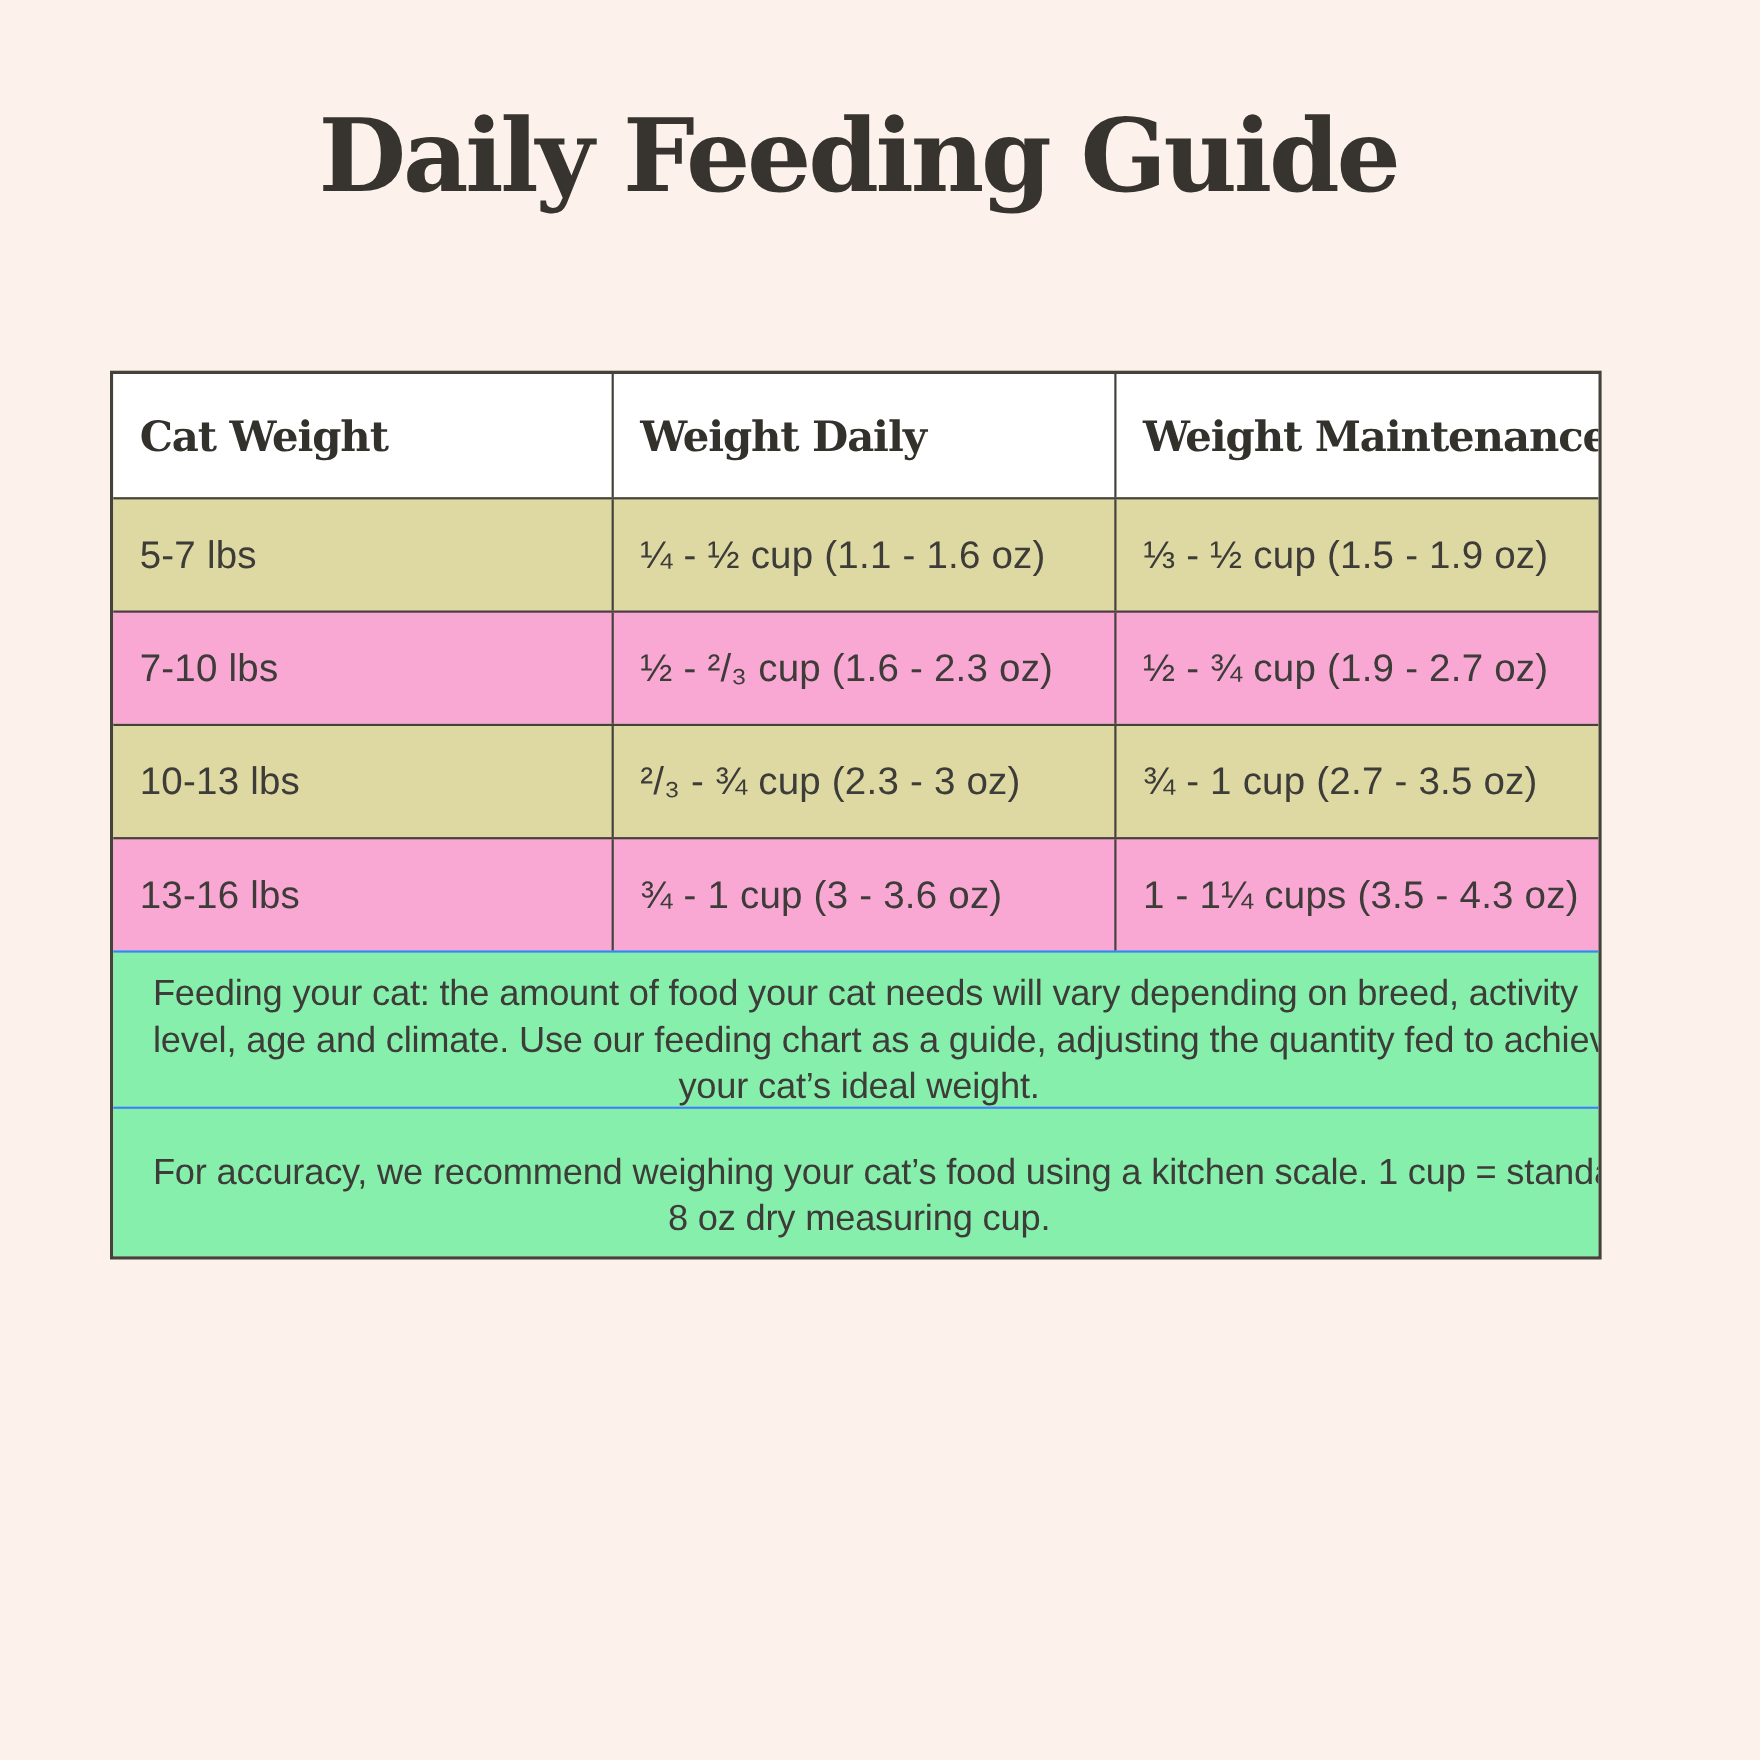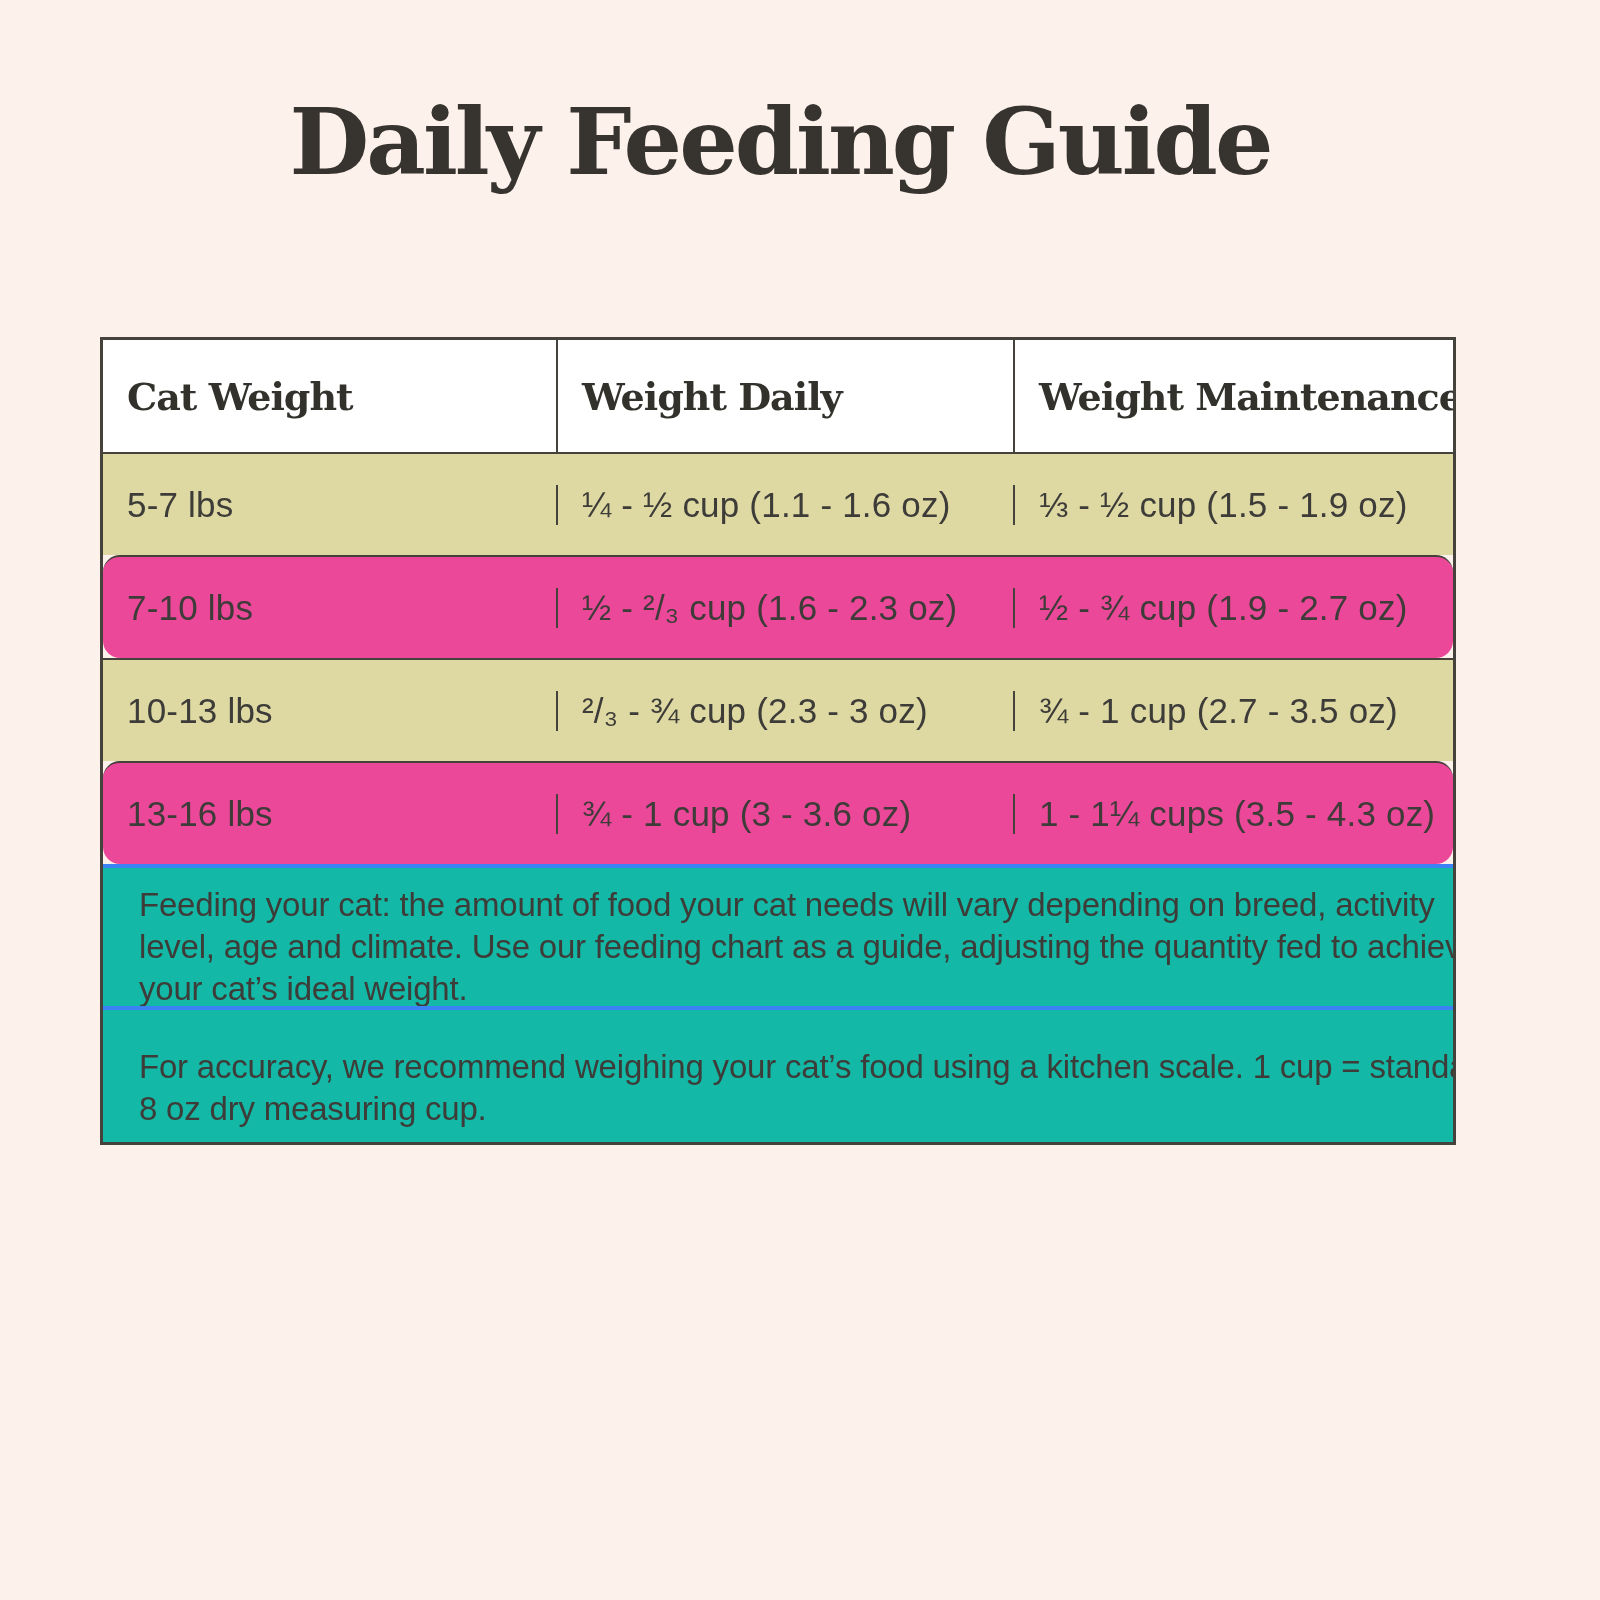--- a/index.html
+++ b/index.html
@@ -38,23 +38,23 @@
   }
   .t-row {
     display: flex;
     border-top: 2px solid #44423b;
   }
   .t-row.header-row {
     border-top: none;
     background: #ffffff;
     height: 112px;
   }
-  .t-row.data-row { height: 103px; align-items: center; }
+  .t-row.data-row { height: 103px; }
   .t-row.khaki { background: #ded9a3; }
-  .t-row.plain { background: #ec4899; border-radius: 17px; }
+  .t-row.plain { background: #f9a8d4; }
   .t-cell {
     display: flex;
     align-items: center;
     padding-left: 24px;
     padding-right: 16px;
     font-size: 35px;
     letter-spacing: 0.2px;
     color: #3d3c38;
     overflow: hidden;
     white-space: nowrap;
@@ -64,28 +64,29 @@
   .t-cell.c3 { flex: 1; }
   .t-cell + .t-cell { border-left: 2px solid #44423b; }
   .header-row .t-cell {
     font-family: "DejaVu Serif", serif;
     font-weight: 700;
     font-size: 38px;
     letter-spacing: -1px;
     color: #33312c;
   }
   .note-row {
-    border-top: 4px solid #3b82f6;
-    background: #14b8a6;
+    border-top: 2px solid #3b82f6;
+    background: #86efac;
     padding: 16px 30px 0 36px;
     font-size: 33px;
     line-height: 42px;
     letter-spacing: -0.2px;
     color: #3d3c38;
     overflow: hidden;
+    text-align: center;
   }
   .note-row .note-line { white-space: nowrap; }
   .note-row.note-1 { height: 142px; }
   .note-row.note-2 { height: 136px; padding-top: 36px; }
 </style>
 </head>
 <body>
 
 <div class="canvas">
 

